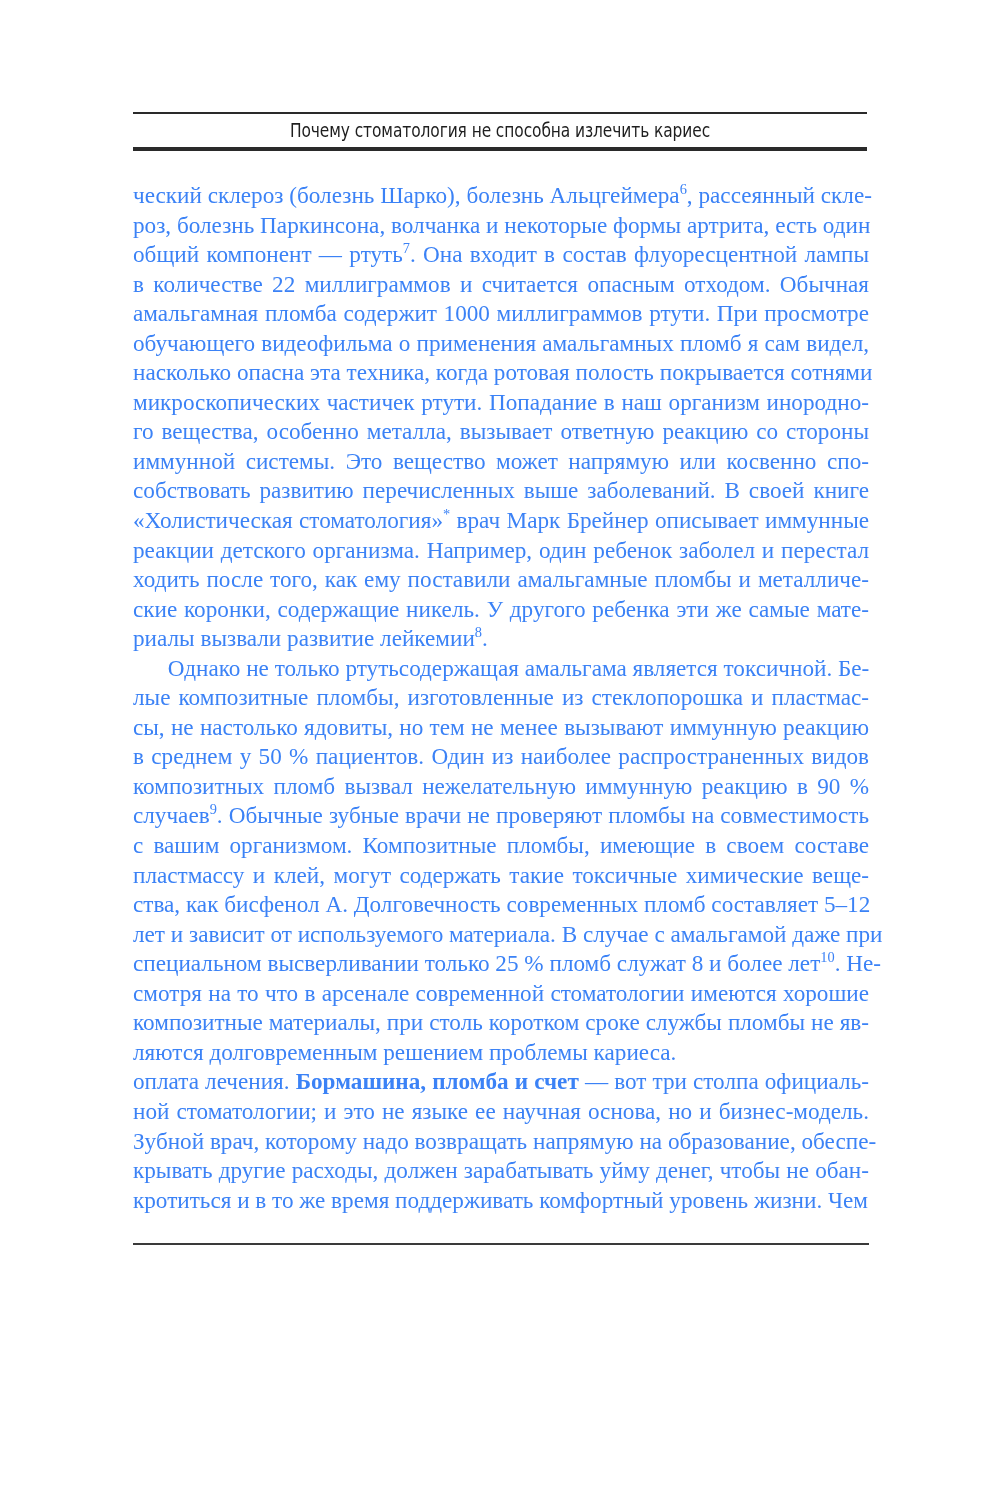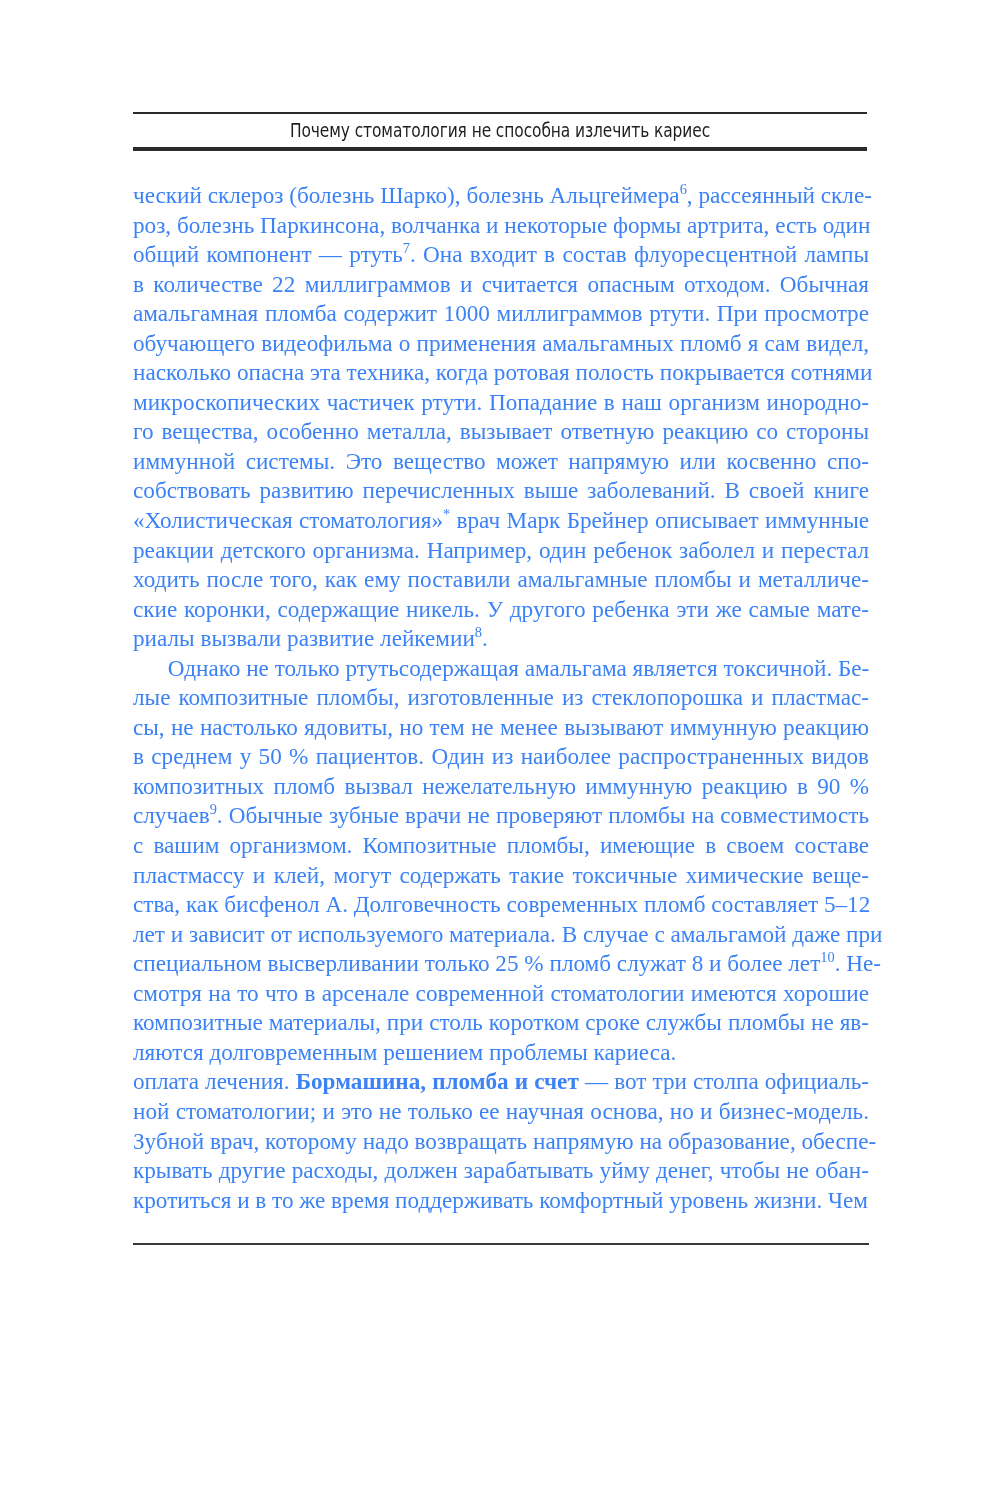--- a/index.html
+++ b/index.html
@@ -174,21 +174,21 @@
       <div class="line">ства, как бисфенол А. Долговечность современных пломб составляет 5–12</div>
       <div class="line">лет и зависит от используемого материала. В случае с амальгамой даже при</div>
       <div class="line">специальном высверливании только 25 % пломб служат 8 и более лет<span class="sup">10</span>. Не-</div>
       <div class="line">смотря на то что в арсенале современной стоматологии имеются хорошие</div>
       <div class="line">композитные материалы, при столь коротком сроке службы пломбы не яв-</div>
       <div class="line last">ляются долговременным решением проблемы кариеса.</div>
     </div>
 
     <div class="para">
       <div class="line">оплата лечения. <span class="bold">Бормашина, пломба и счет</span> — вот три столпа официаль-</div>
-      <div class="line">ной стоматологии; и это не только ее научная основа, но и бизнес-модель.</div>
+      <div class="line">ной стоматологии; и это не языке ее научная основа, но и бизнес-модель.</div>
       <div class="line">Зубной врач, которому надо возвращать напрямую на образование, обеспе-</div>
       <div class="line">крывать другие расходы, должен зарабатывать уйму денег, чтобы не обан-</div>
       <div class="line last">кротиться и в то же время поддерживать комфортный уровень жизни. Чем</div>
     </div>
 
   </div>
 
   <div class="footnote">
     <div class="footnote-rule"></div>
     <div class="footnote-line"><span>*</span>   Breiner, M. <span class="ital">Whole-Body Dentistry</span>. Книга на русском языке не издавалась. <span class="ital">(Прим.</span></div>

